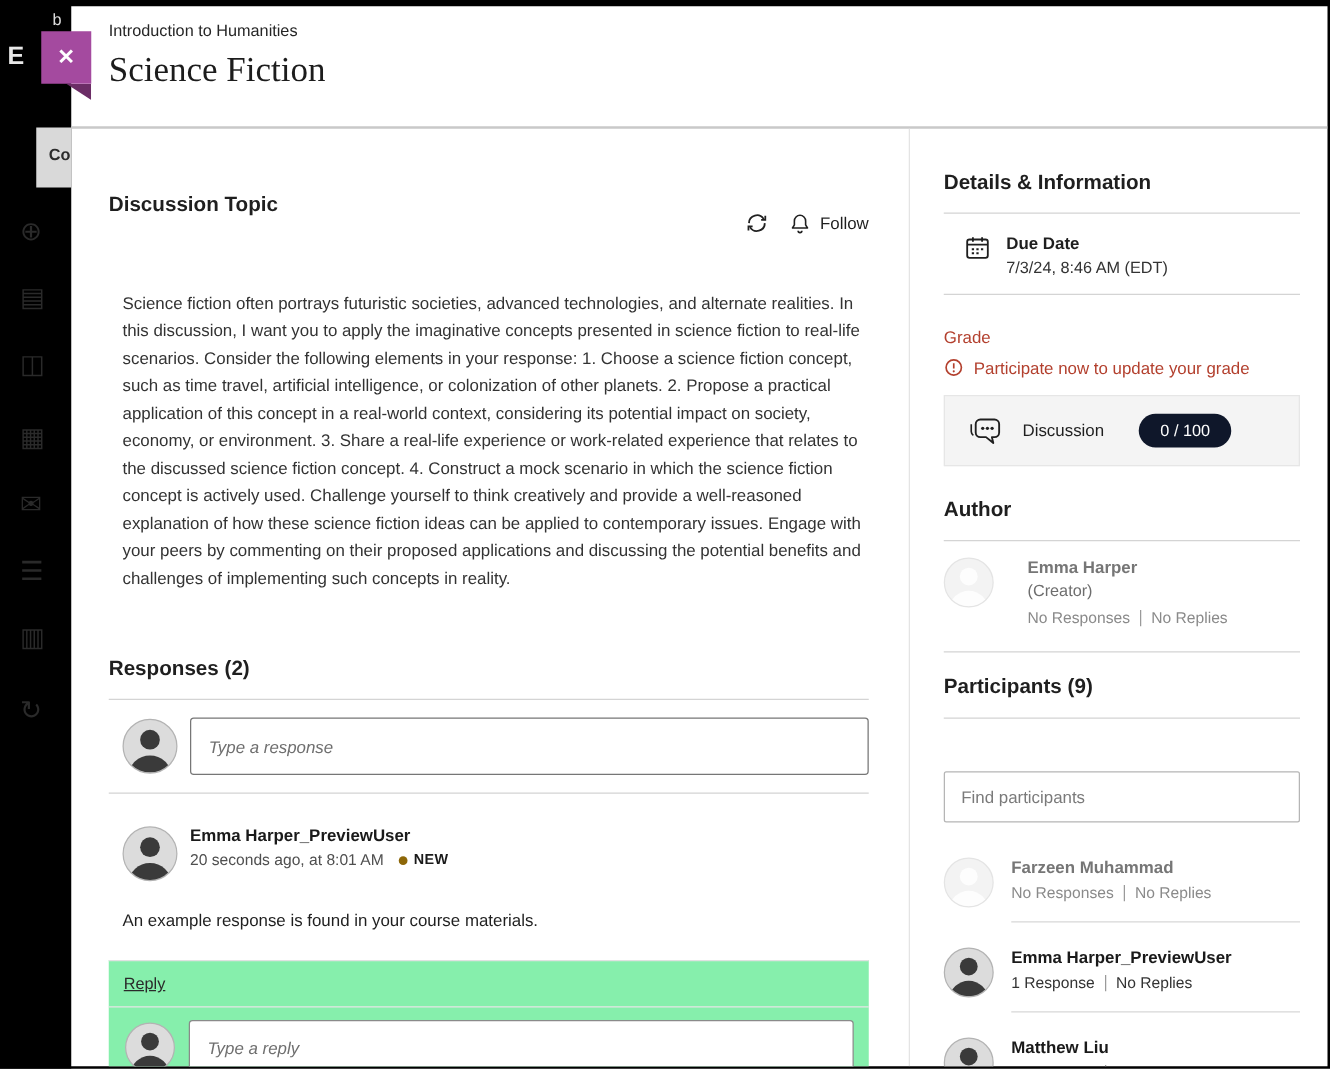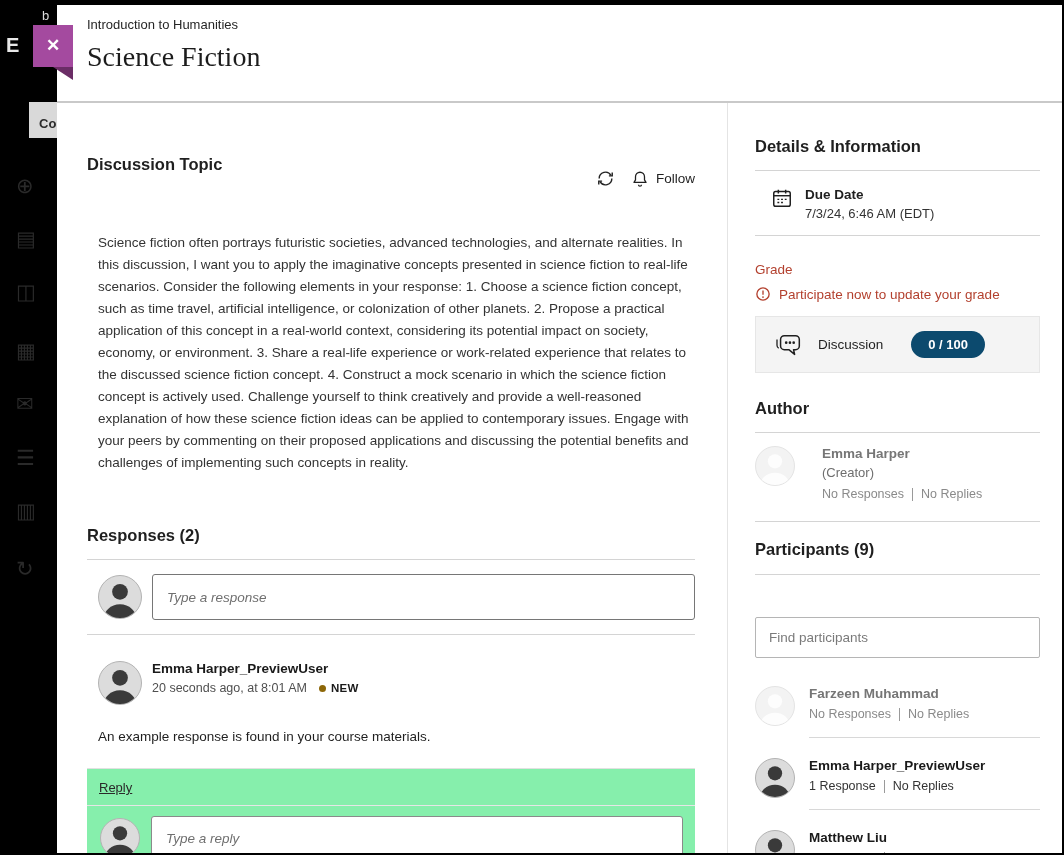--- a/index.html
+++ b/index.html
@@ -3,21 +3,21 @@
 <meta charset="utf-8">
 <style>
   * { box-sizing: border-box; margin: 0; padding: 0; }
   html,body { width:1064px; height:855px; }
   body { font-family:"Liberation Sans", sans-serif; background:#000; position:relative; overflow:hidden; color:#262626; }
 
   
   .rail { position:absolute; left:0; top:0; width:57px; height:855px; background:#000; overflow:hidden; }
   .rail .frag-top { position:absolute; left:42px; top:8px; color:#ddd; font-size:13px; }
   .rail .frag-logo { position:absolute; left:6px; top:34px; color:#e8e8e8; font-size:20px; font-weight:bold; }
-  .rail .frag-tab { position:absolute; left:29px; top:102px; width:28px; height:36px; background:#d9d9d9; color:#2b2b2b; font-size:13px; font-weight:bold; padding:14px 0 0 10px; }
+  .rail .frag-tab { position:absolute; left:29px; top:102px; width:28px; height:48px; background:#d9d9d9; color:#2b2b2b; font-size:13px; font-weight:bold; padding:14px 0 0 10px; }
   .rail .ricon { position:absolute; left:16px; width:28px; color:#2a2a2a; font-size:21px; line-height:1; }
 
   
   .modal { position:absolute; left:57px; top:5px; width:1005px; height:848px; background:#fff; overflow:hidden; }
 
   .close-btn { position:absolute; left:33px; top:25px; width:40px; height:42px; background:#a44a9f; border:none; cursor:pointer; z-index:10; }
   .close-btn .x { color:#fff; font-size:17px; font-weight:bold; line-height:42px; }
   .close-fold { position:absolute; left:53px; top:67px; width:20px; height:13px; background:#6b2d66; clip-path:polygon(0 0,100% 0,100% 100%); z-index:9; }
 
   .modal-header { position:absolute; left:30px; top:12px; }
@@ -67,21 +67,21 @@
   .sidebar .h-section { margin-top:34px; }
   .sb-rule { border:none; border-top:1px solid #d4d4d4; }
   .due-row { display:flex; gap:12px; padding:16px 0 14px 16px; }
   .due-label { font-size:13.5px; font-weight:bold; color:#1f1f1f; }
   .due-value { font-size:13px; color:#333; margin-top:4px; }
 
   .grade-label { margin-top:26px; font-size:13.5px; color:#b3402e; }
   .grade-warning { margin-top:9px; display:flex; align-items:center; gap:8px; font-size:13.5px; color:#b3402e; cursor:pointer; }
   .grade-box { margin-top:14px; background:#f4f4f4; border:1px solid #e6e6e6; height:57px; display:flex; align-items:center; padding:0 14px 0 18px; gap:14px; }
   .grade-item { font-size:13.5px; color:#1f1f1f; }
-  .grade-pill { margin-left:14px; background:#0c4a6e; color:#fff; font-size:13px; font-weight:bold; border-radius:20px; padding:6px 17px; cursor:pointer; border:none; font-family:inherit; }
+  .grade-pill { margin-left:14px; background:#0f172a; color:#fff; font-size:13px; font-weight:normal; border-radius:20px; padding:6px 17px; cursor:pointer; border:none; font-family:inherit; }
 
   .person-row { display:flex; gap:27px; padding:13px 0 0 0; }
   .p-name { font-size:13.5px; font-weight:bold; color:#1a1a1a; }
   .p-name.muted-name { color:#767676; font-weight:bold; }
   .p-role { font-size:13px; color:#6e6e6e; margin-top:4px; }
   .p-meta { font-size:12.5px; color:#8a8a8a; margin-top:6px; display:flex; align-items:center; }
   .p-meta.dark { color:#333; }
   .sep { display:inline-block; width:1px; height:13px; background:#9a9a9a; margin:0 8px; }
   .author-block .p-meta { margin-top:7px; }
   .author-rule { margin-top:20px; }
@@ -206,21 +206,21 @@
 
     <div class="due-row">
       <svg class="ic" viewBox="0 0 24 24" width="22" height="22">
           <rect x="3" y="5" width="18" height="16" rx="2" fill="none" stroke="#1f1f1f" stroke-width="1.6"></rect>
           <path d="M3 9.5h18" stroke="#1f1f1f" stroke-width="1.6"></path>
           <path d="M8 3v4M16 3v4" stroke="#1f1f1f" stroke-width="1.6"></path>
           <path d="M7 13.5h2M11 13.5h2M15 13.5h2M7 17h2M11 17h2" stroke="#1f1f1f" stroke-width="1.6"></path>
         </svg>
       <div>
         <div class="due-label">Due Date</div>
-        <div class="due-value">7/3/24, 6:46 AM (EDT)</div>
+        <div class="due-value">7/3/24, 8:46 AM (EDT)</div>
       </div>
     </div>
     <hr class="sb-rule">
 
     <div class="grade-label">Grade</div>
     <div class="grade-warning">
       <svg class="ic" viewBox="0 0 24 24" width="16" height="16">
           <circle cx="12" cy="12" r="9.2" fill="none" stroke="#b3402e" stroke-width="2"></circle>
           <path d="M12 6.8v6.4" stroke="#b3402e" stroke-width="2"></path>
           <circle cx="12" cy="16.6" r="1.3" fill="#b3402e"></circle>

